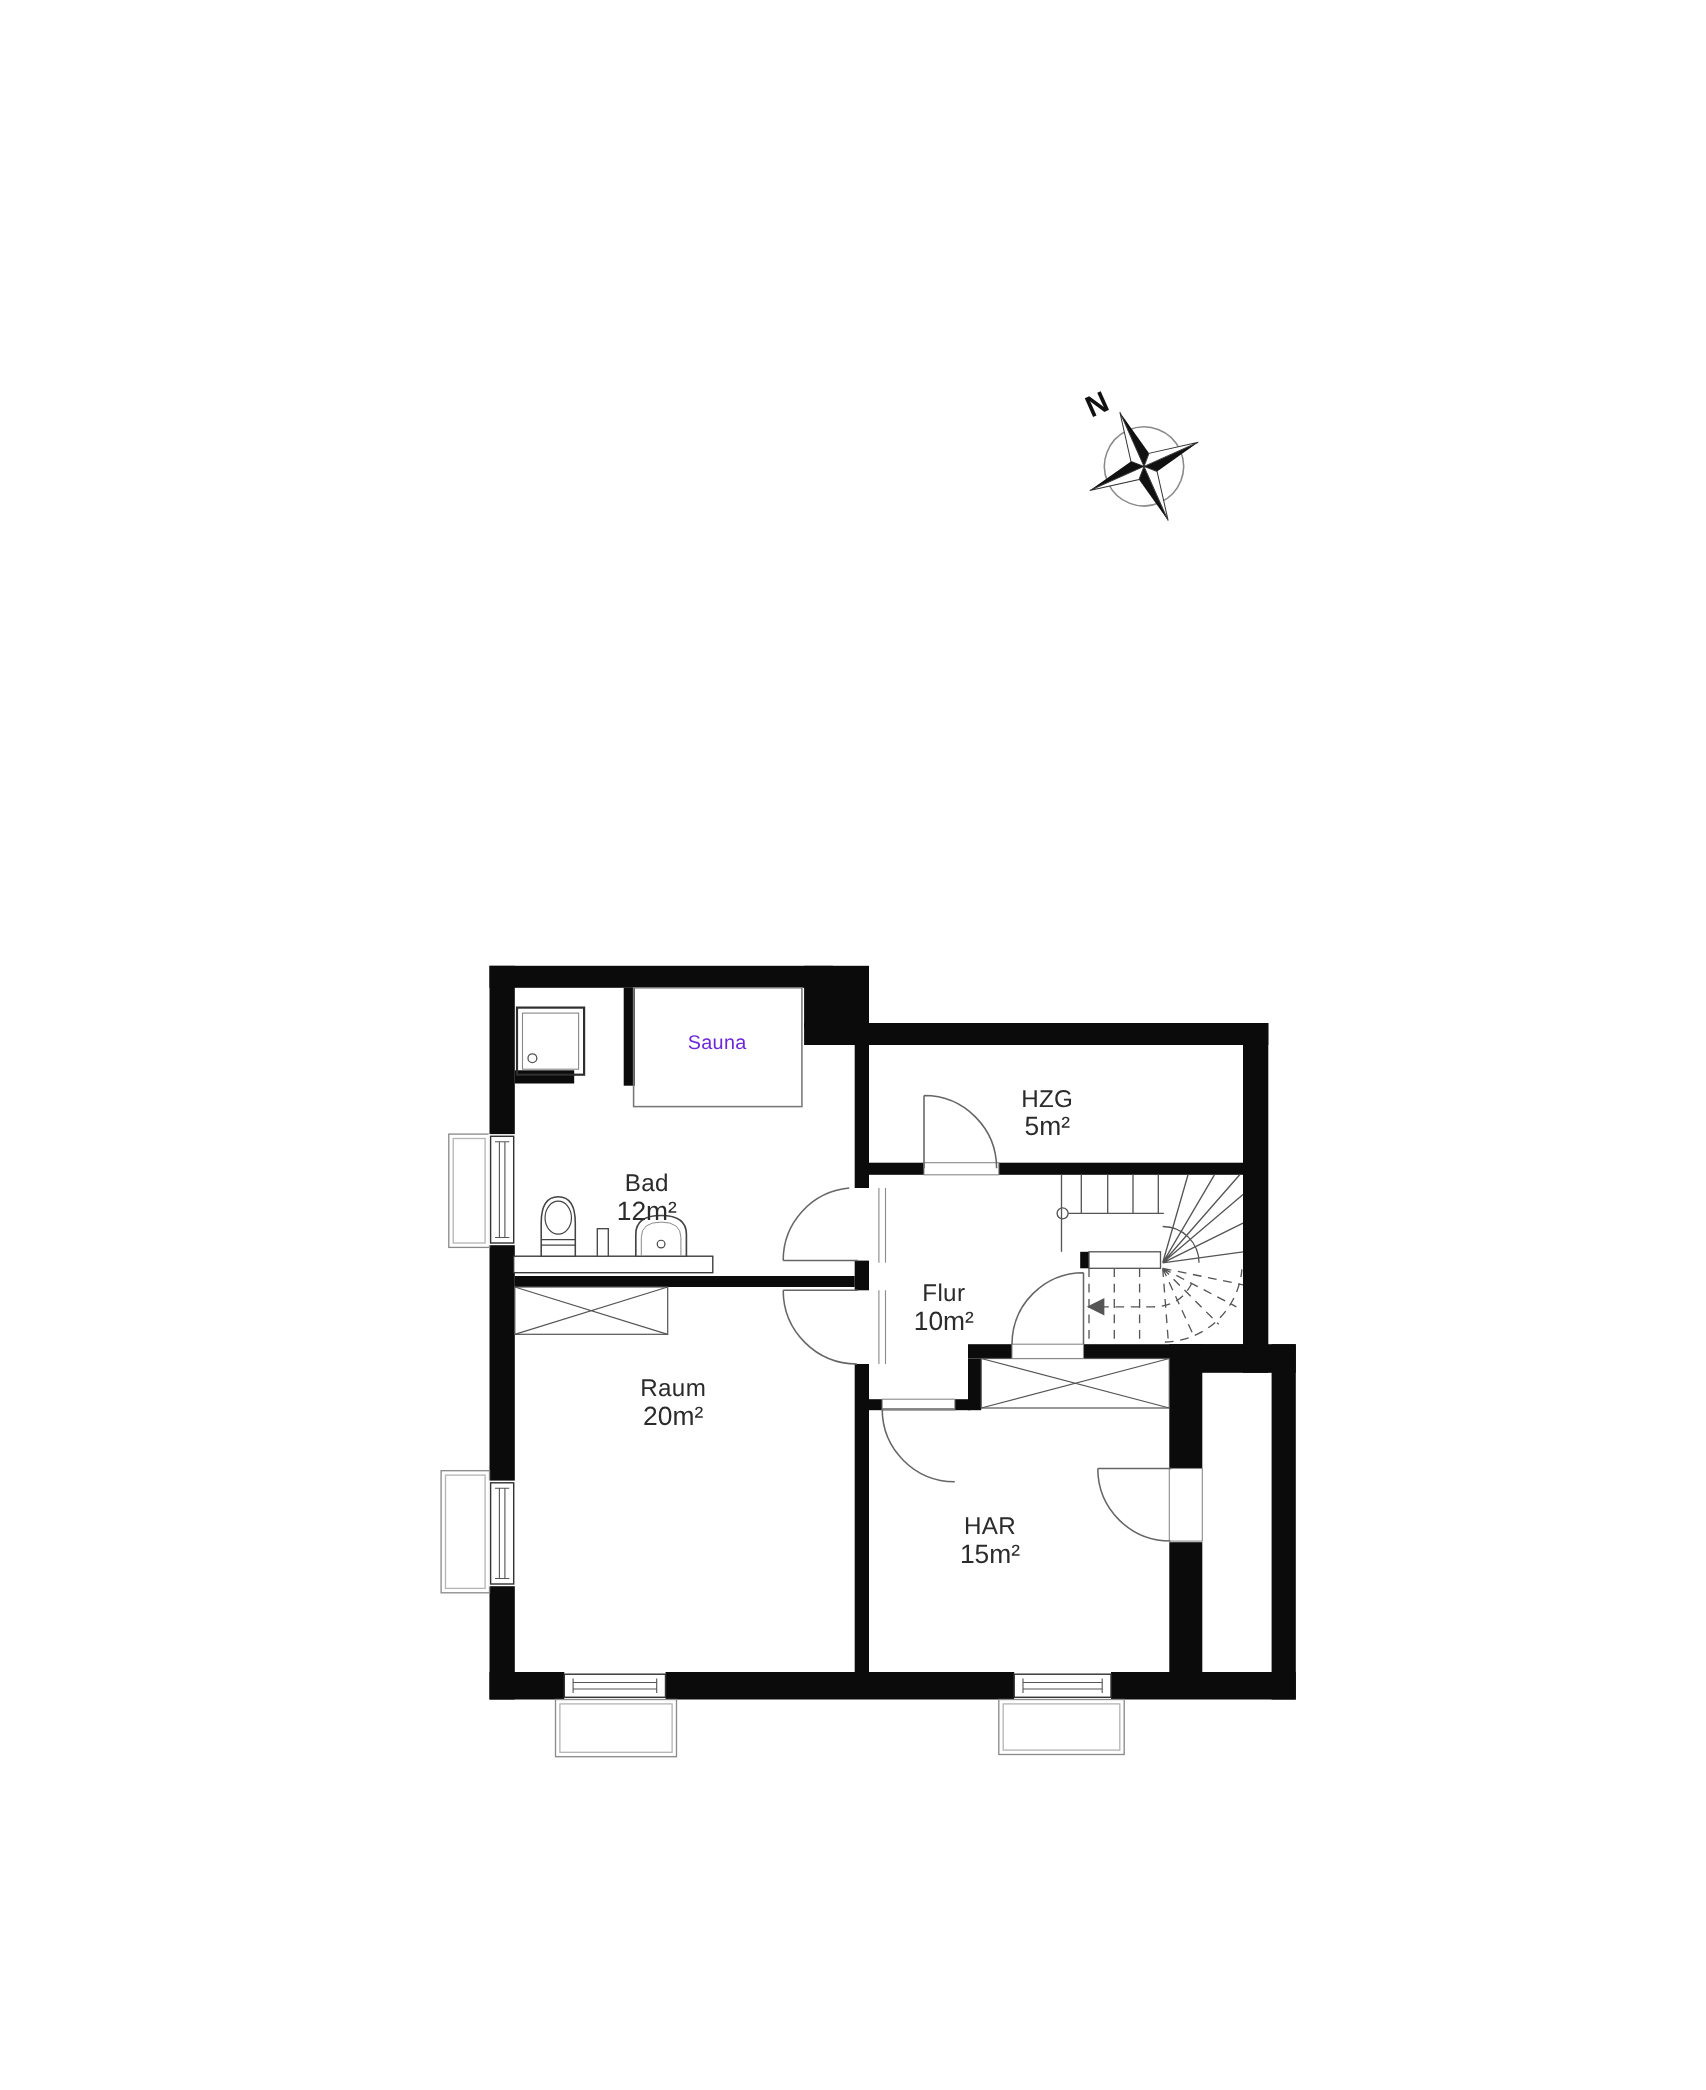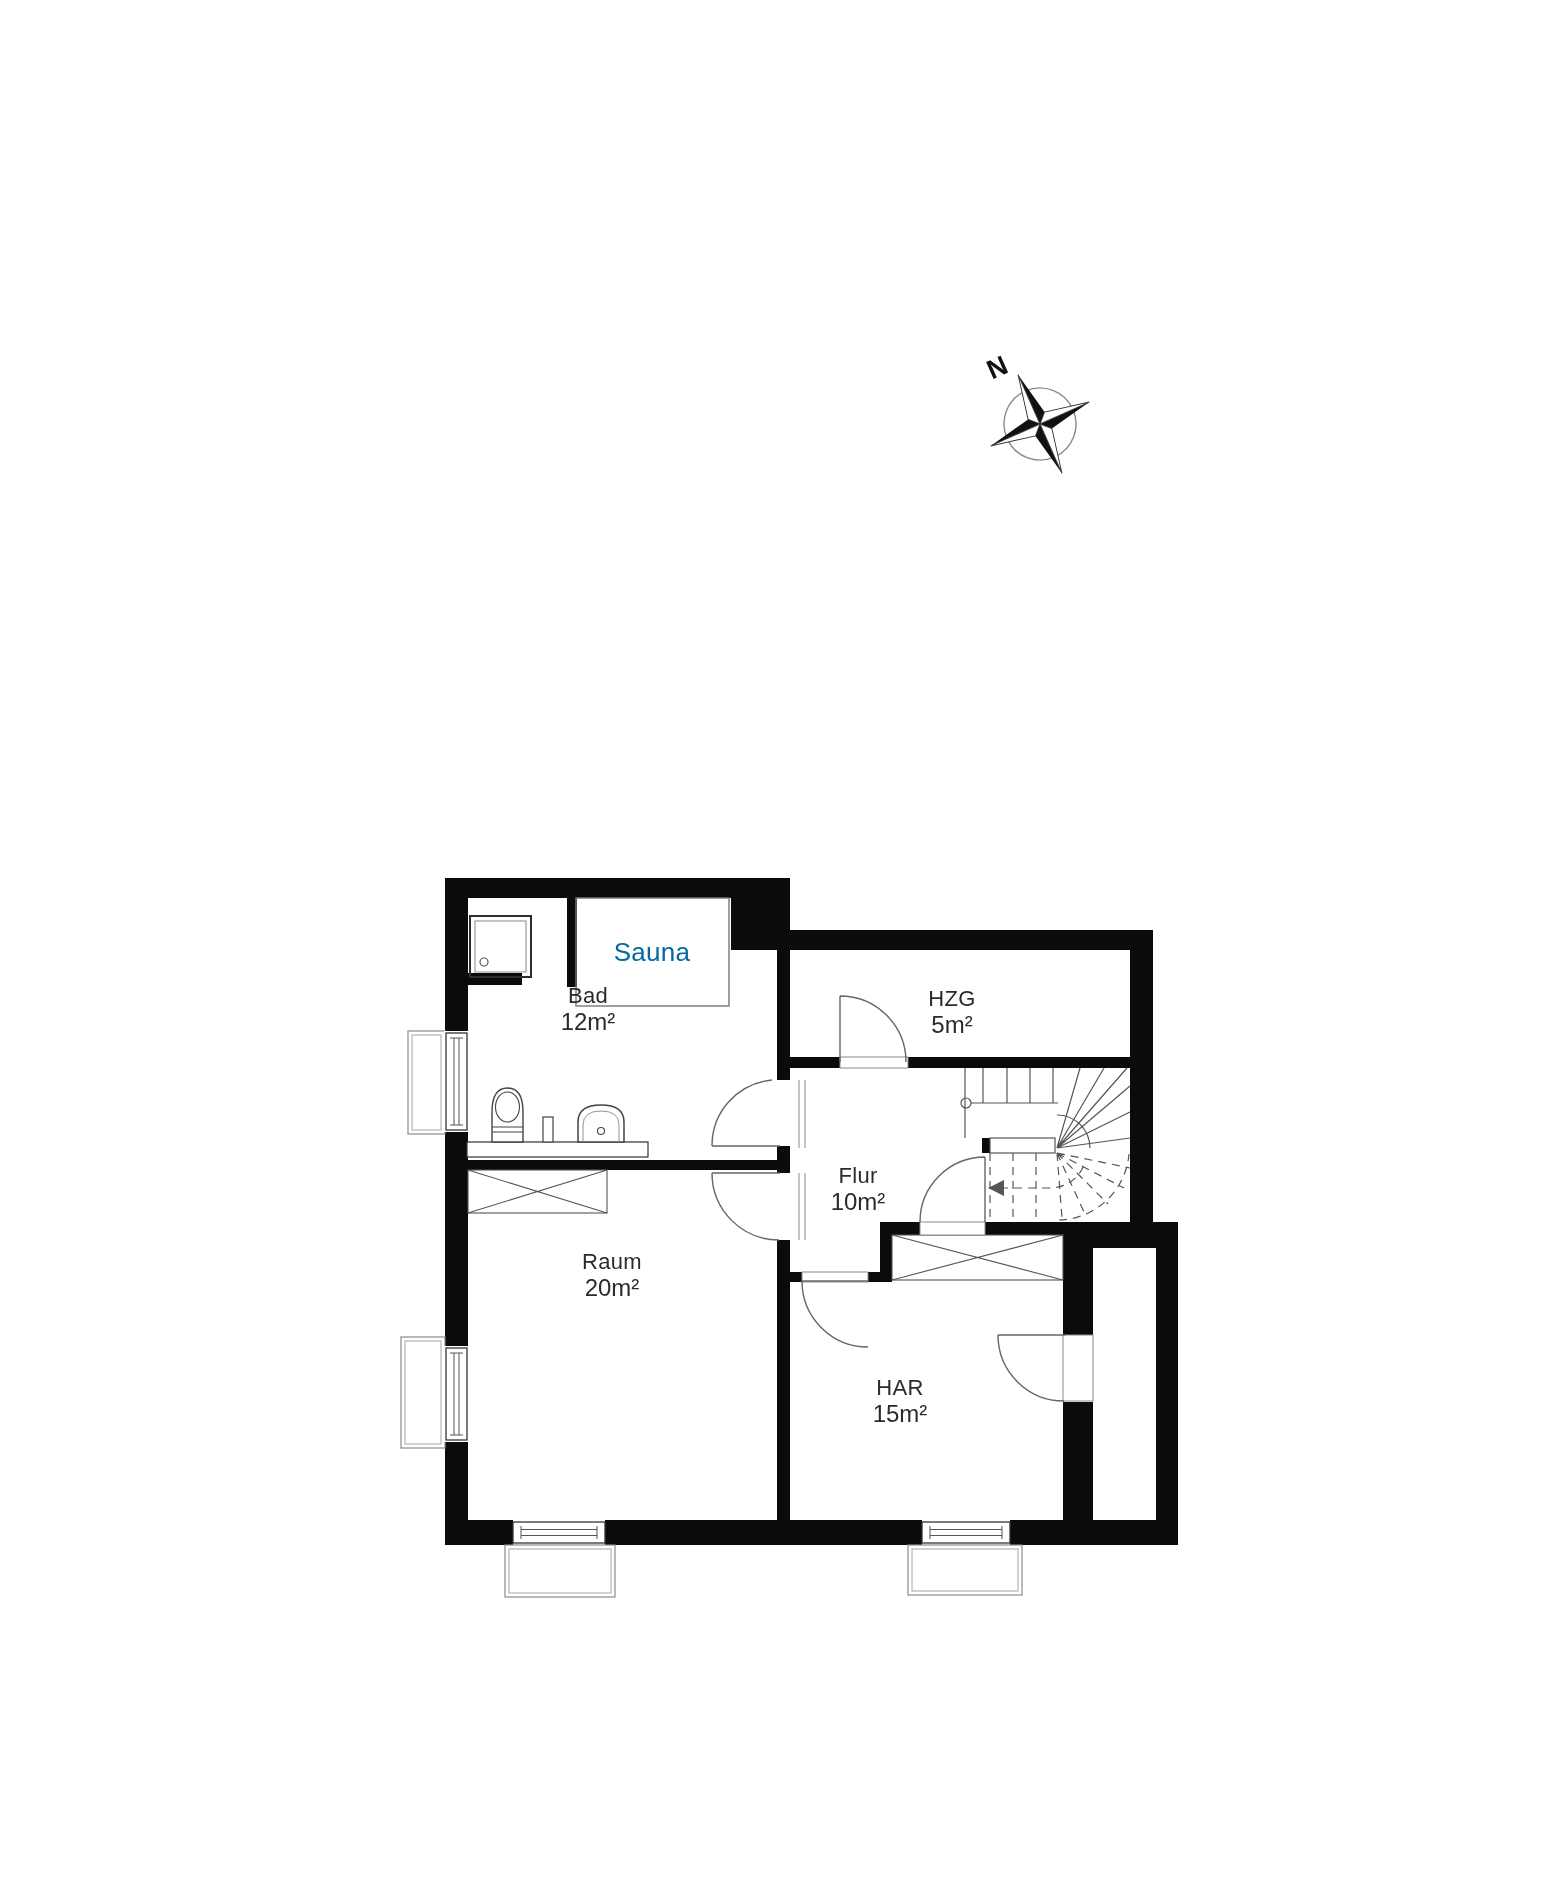--- a/index.html
+++ b/index.html
@@ -5,21 +5,21 @@
   html,body{margin:0;padding:0;background:#ffffff;}
   body{width:1551px;height:1900px;position:relative;overflow:hidden;
        font-family:"Liberation Sans", sans-serif;}
   #plan{position:absolute;left:0;top:0;width:1551px;height:1900px;}
   .wall{position:absolute;background:#0b0b0b;}
   svg{position:absolute;left:0;top:0;}
   .room-label{position:absolute;transform:translateX(-50%);text-align:center;
       color:#2b2b2b;line-height:1.12;white-space:nowrap;}
   .room-name{font-size:22px;letter-spacing:0.3px;}
   .room-area{font-size:24px;}
-  .sauna-name{font-size:26px;color:#0369a1;}
+  .sauna-name{font-size:18px;color:#6d28d9;}
   #page-title{position:absolute;left:143px;top:1849px;font-size:33px;
       color:#212121;letter-spacing:0.2px;}
 </style>
 </head>
 <body>
 
 <div id="plan">
 
   <div class="wall" style="left:445px;top:878px;width:312px;height:20px"></div>
   <div class="wall" style="left:731px;top:878px;width:59px;height:57px"></div>
@@ -182,21 +182,21 @@
         <polygon points="0,54 9,9 0,0" fill="#fff" stroke="#333" stroke-width="0.9"></polygon>
       <polygon points="-54,0 -9,-9 0,0" fill="#111"></polygon>
         <polygon points="-54,0 -9,9 0,0" fill="#fff" stroke="#333" stroke-width="0.9"></polygon>
       <text x="-16" y="-60" font-size="27" font-weight="bold" fill="#111" text-anchor="middle" font-family="Liberation Sans, sans-serif">N</text>
     </g>
   </svg>
 
   <div class="room-label" style="left:652px;top:938px">
     <div class="room-name sauna-name">Sauna</div>
   </div>
-  <div class="room-label" style="left:588px;top:984px">
+  <div class="room-label" style="left:588px;top:1064px">
     <div class="room-name">Bad</div>
     <div class="room-area">12m²</div>
   </div>
   <div class="room-label" style="left:952px;top:987px">
     <div class="room-name">HZG</div>
     <div class="room-area">5m²</div>
   </div>
   <div class="room-label" style="left:858px;top:1164px">
     <div class="room-name">Flur</div>
     <div class="room-area">10m²</div>

